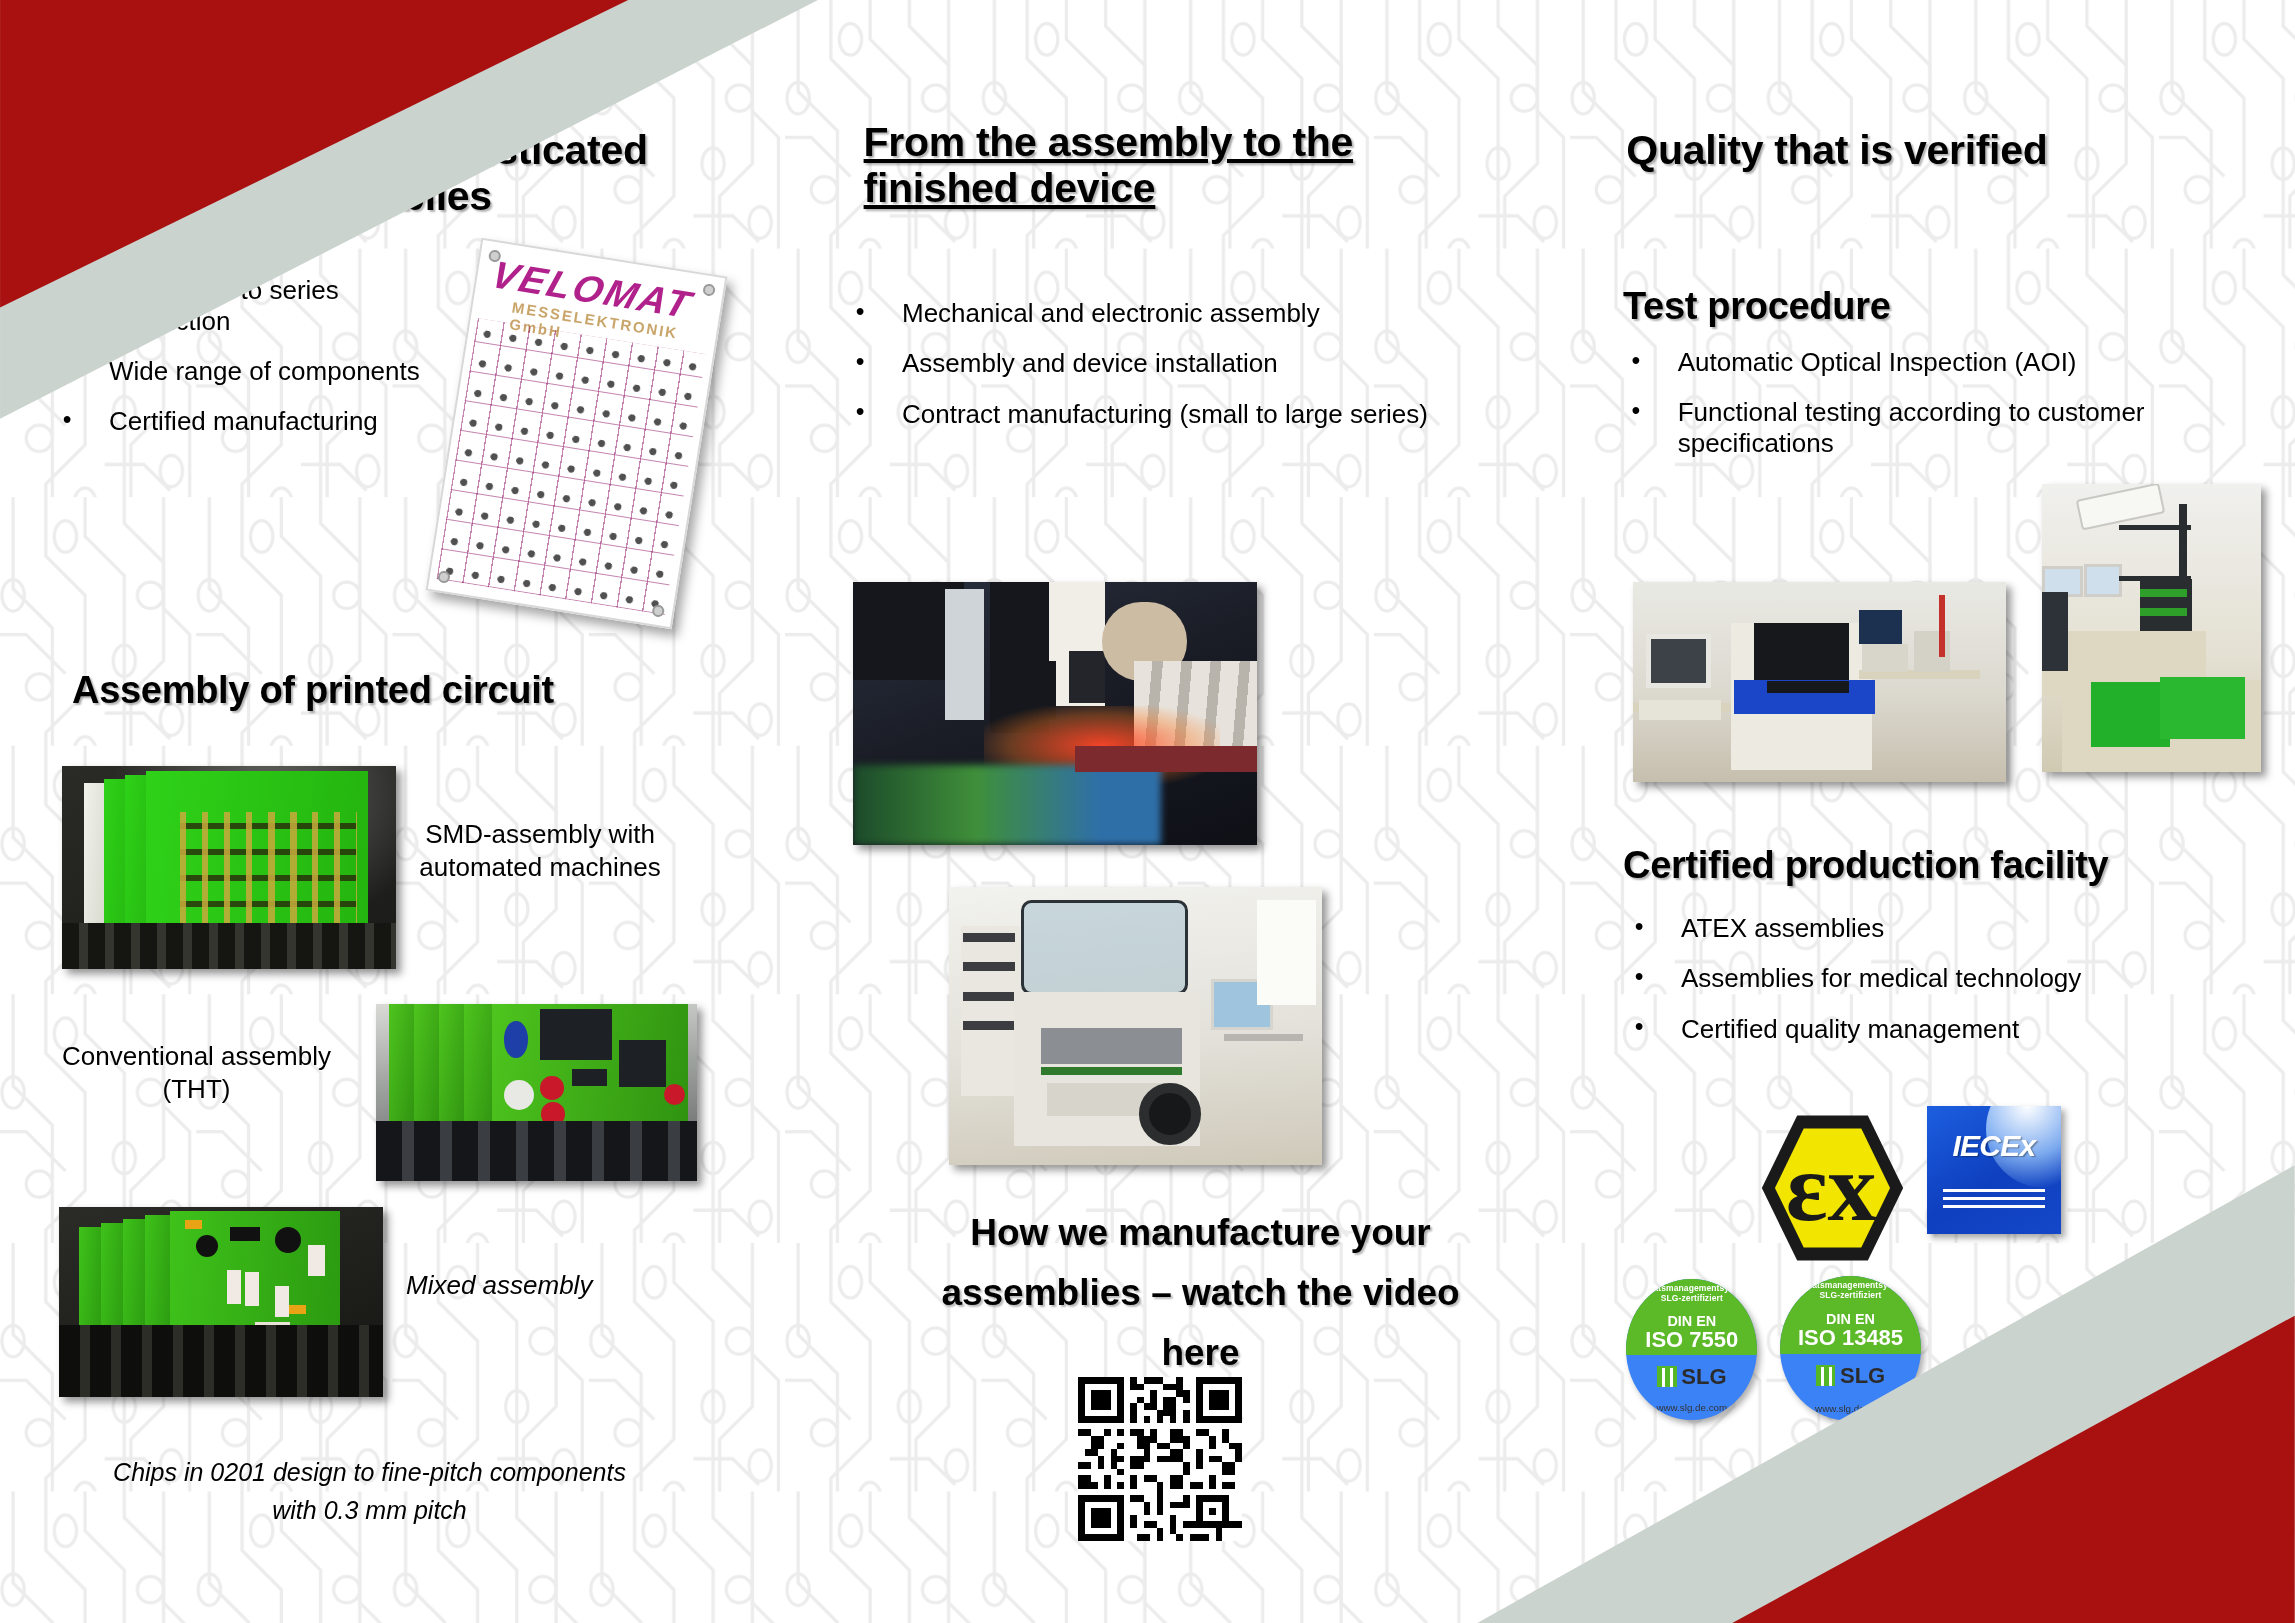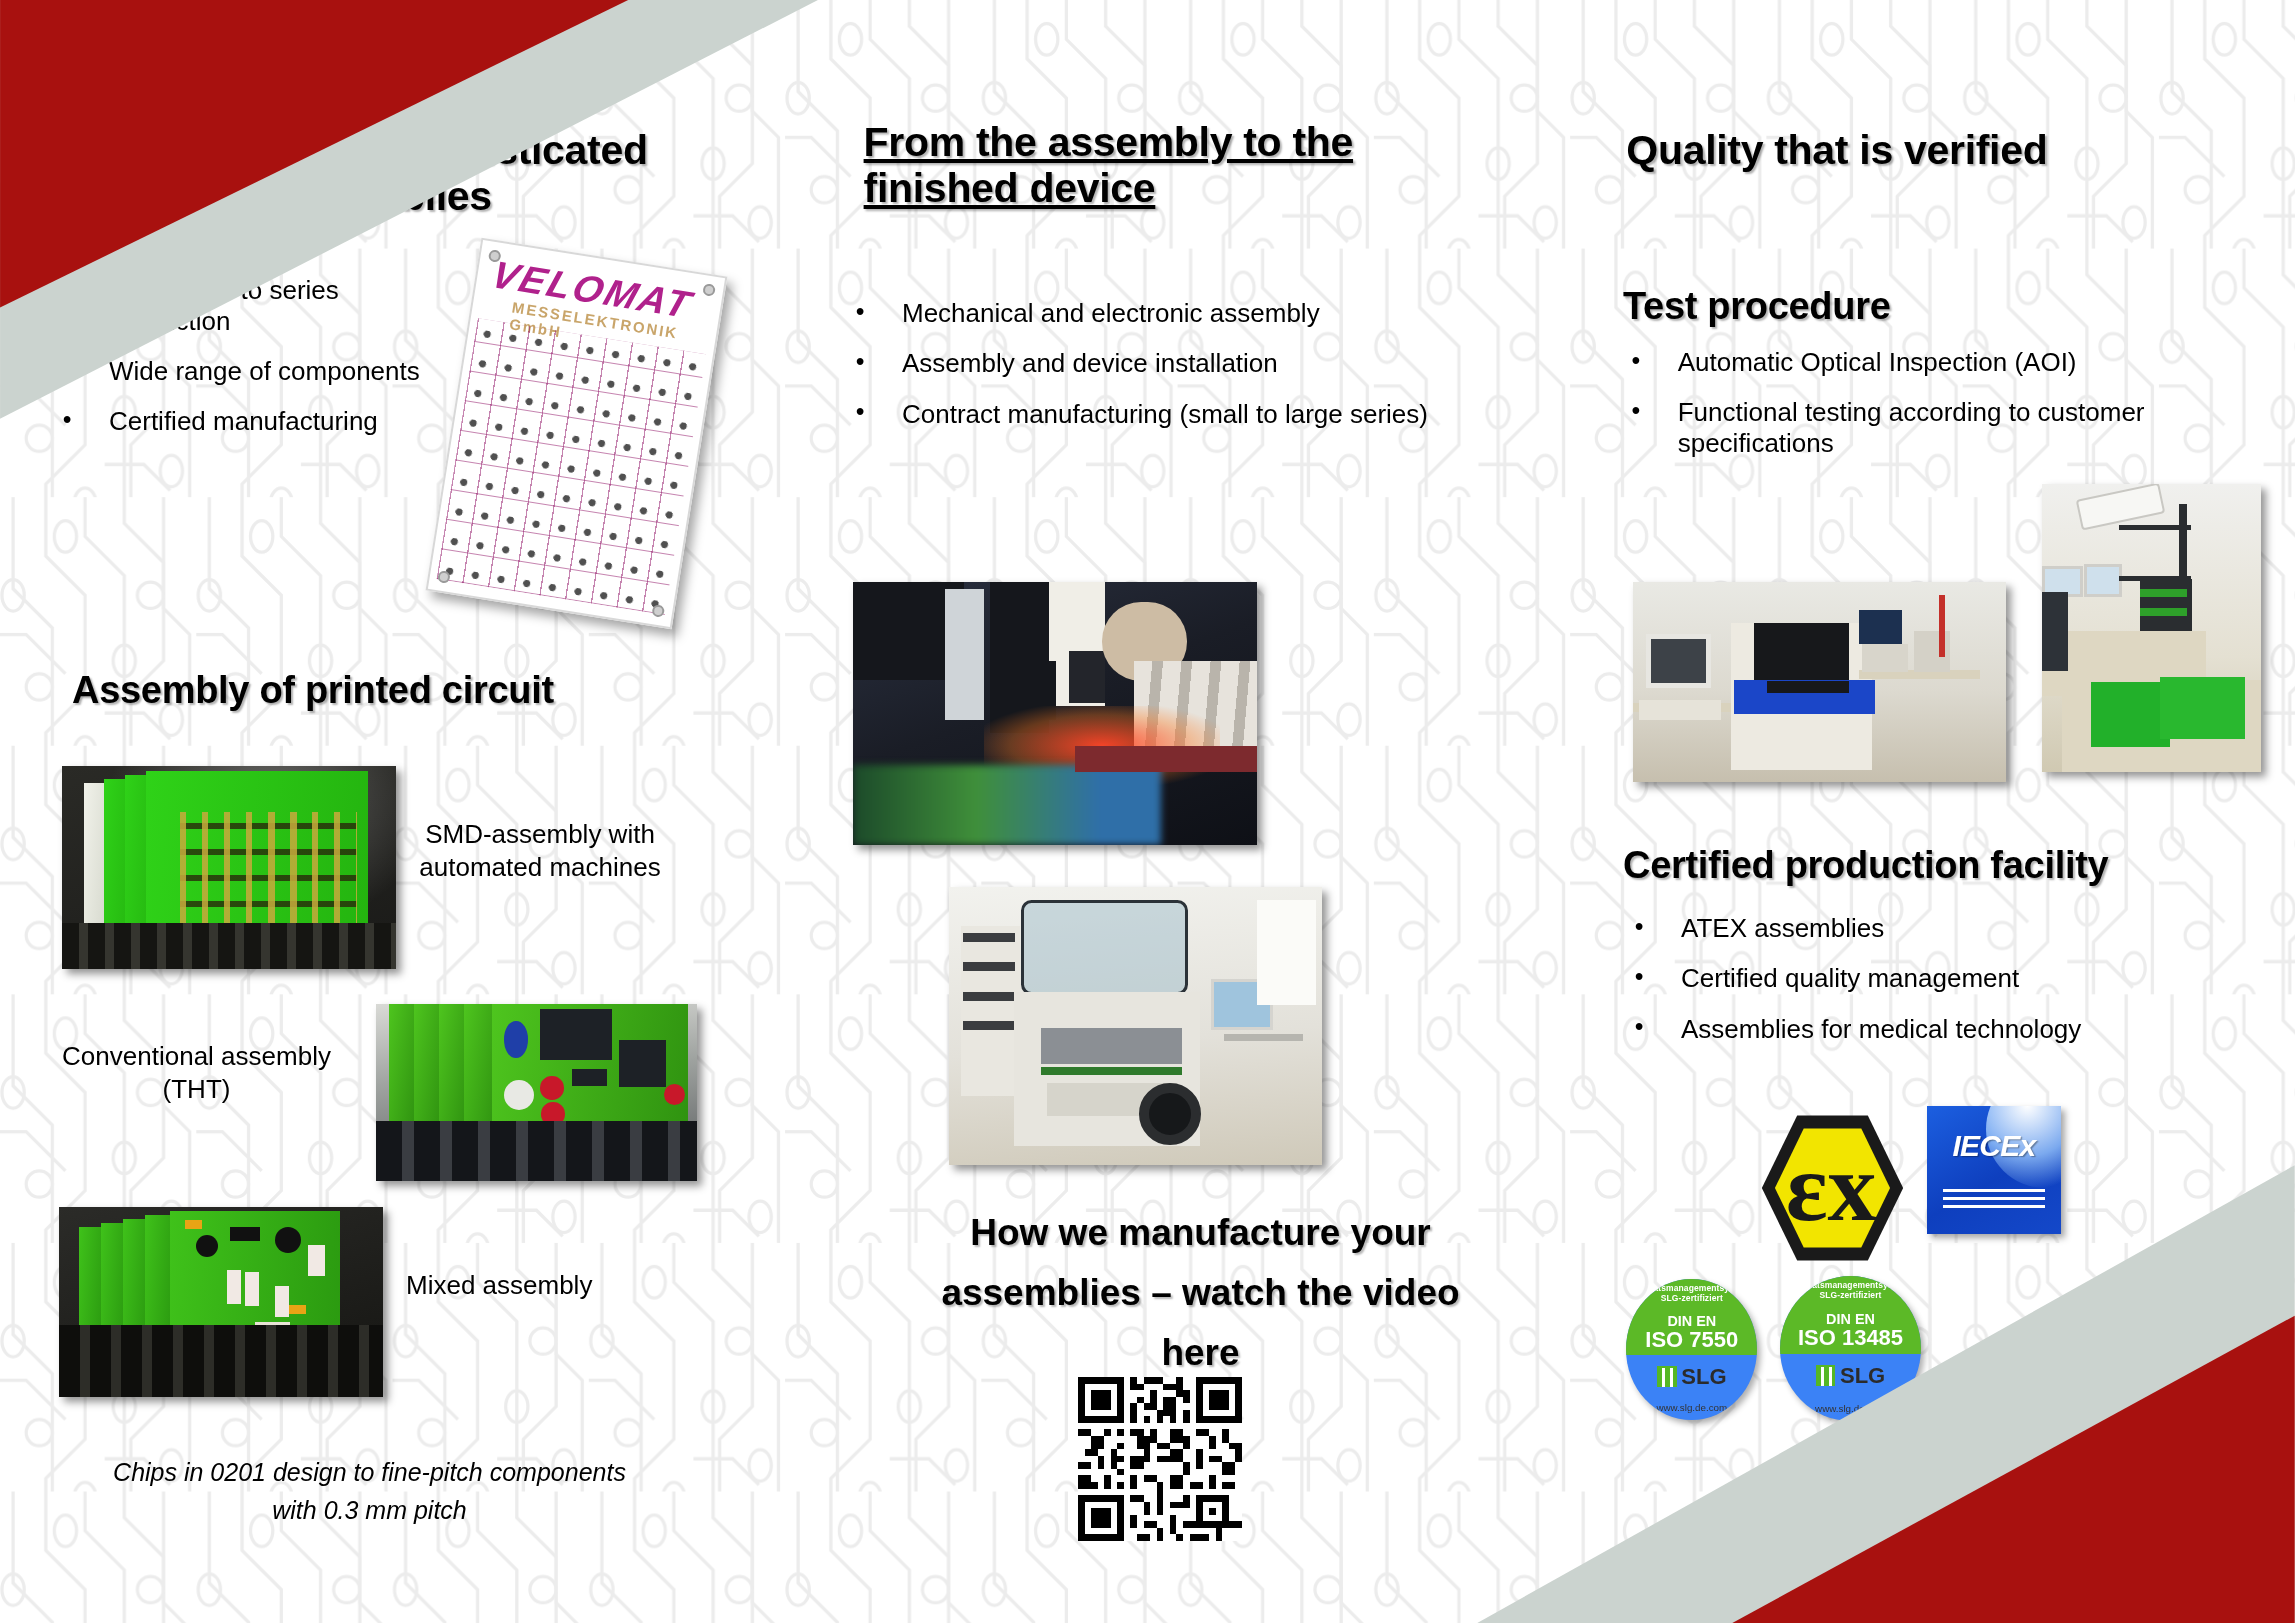--- a/index.html
+++ b/index.html
@@ -326,21 +326,21 @@
         <div class="compw" style="left:186px;top:65px;width:14.4px;height:34px;"></div>
         <div class="compw" style="left:216px;top:79px;width:14.4px;height:31px;"></div>
         <div class="compw" style="left:249px;top:38px;width:17px;height:31px;"></div>
         <div class="compy" style="left:126px;top:13px;width:17px;height:9.2px;"></div>
         <div class="compy" style="left:230px;top:98px;width:17px;height:9.2px;"></div>
         <div class="comp" style="left:196px;top:115px;width:35px;height:25px;background:#e8e3d6;"></div>
         <div class="base"></div>
       </div>
     </div>
 
-    <div class="cap" style="position:absolute;left:406px;top:1269px;width:249px;">Mixed assembly</div>
+    <div class="cap" style="position:absolute;left:406px;top:1269px;width:249px;font-style:italic;">Mixed assembly</div>
 
     <div class="ital" style="position:absolute;left:39px;top:1454px;width:661px;text-align:center;">
       <div>Chips in 0201 design to fine-pitch components</div>
       <div>with 0.3 mm pitch</div>
     </div>
   </div>
 
   <div class="col col-2">
 
     <h1 class="hd" style="position:absolute;left:19.6px;top:120px;width:569px;text-decoration:underline;">From the assembly to the finished device</h1>
@@ -546,22 +546,22 @@
         <div class="grn" style="left:49px;top:198px;width:79px;height:65px;background:#22b02a;"></div>
         <div class="grn" style="left:118px;top:193px;width:85px;height:62px;background:#29b82f;"></div>
         <div class="rack" style="left:0;top:108px;width:26px;height:79px;background:#2d3238;"></div>
       </div>
     </div>
 
     <h2 class="sub" style="position:absolute;left:0;top:844px;width:661px;">Certified production facility</h2>
 
     <ul class="bul" style="position:absolute;left:0;top:913px;width:667px;">
       <li>ATEX assemblies</li>
+      <li>Assemblies for medical technology</li>
       <li>Certified quality management</li>
-      <li>Assemblies for medical technology</li>
     </ul>
 
     <div class="atex" style="left:131px;top:1106px;width:157px;height:164px;">
       <svg width="157" height="164" viewBox="0 0 240 250" aria-hidden="true">
         <g transform="translate(6,6)">
           <polygon points="60,8 168,8 222,119 168,230 60,230 6,119" fill="#1a1a1a"></polygon>
           <polygon points="70,28 158,28 202,119 158,210 70,210 26,119" fill="#F2E500"></polygon>
           <text x="112" y="168" font-family="'Liberation Serif',serif" font-size="150" font-weight="bold" fill="#1a1a1a" text-anchor="middle">εx</text>
         </g>
       </svg>

